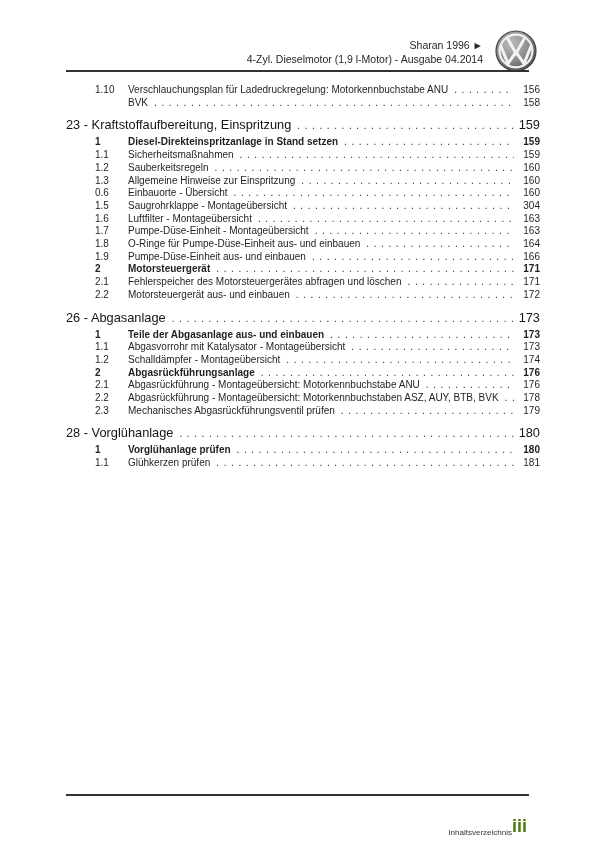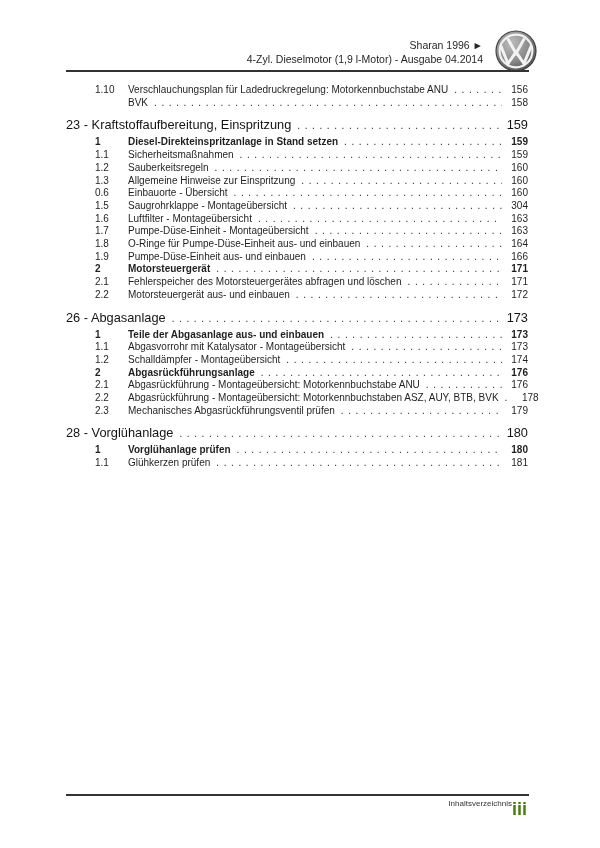--- a/index.html
+++ b/index.html
@@ -42,21 +42,21 @@
     height: 2px;
     background: #333333;
   }
   .header-rule { top: 70px; }
 
   
   .toc {
     position: absolute;
     top: 84px;
     left: 66px;
-    right: 40px;
+    right: 28px;
   }
   .row {
     display: flex;
     align-items: baseline;
   }
   .row.entry {
     padding-left: 29px;
     font-size: 10px;
     line-height: 12.7px;
   }
@@ -88,24 +88,24 @@
   .pg {
     flex: 0 0 auto;
     min-width: 22px;
     text-align: right;
   }
 
   
   .footer-rule { top: 794px; }
   .footer-text {
     position: absolute;
-    top: 799px;
+    top: 816px;
     right: 41px;
     display: flex;
-    align-items: flex-start;
+    align-items: flex-end;
   }
   .f-label {
     font-size: 8px;
     color: #333333;
   }
   .f-page {
     font-size: 18px;
     font-weight: bold;
     color: #4d7c0f;
   }

